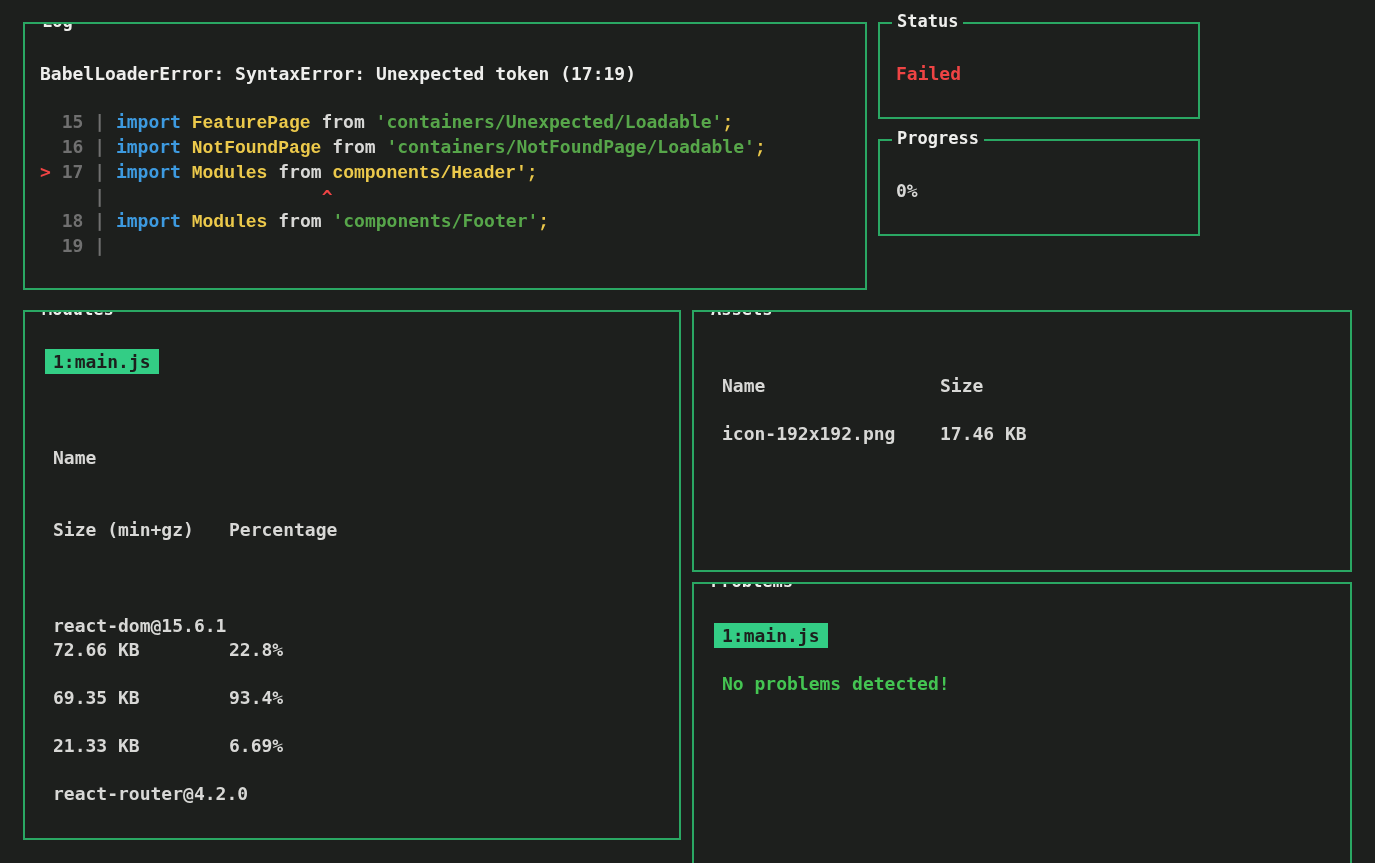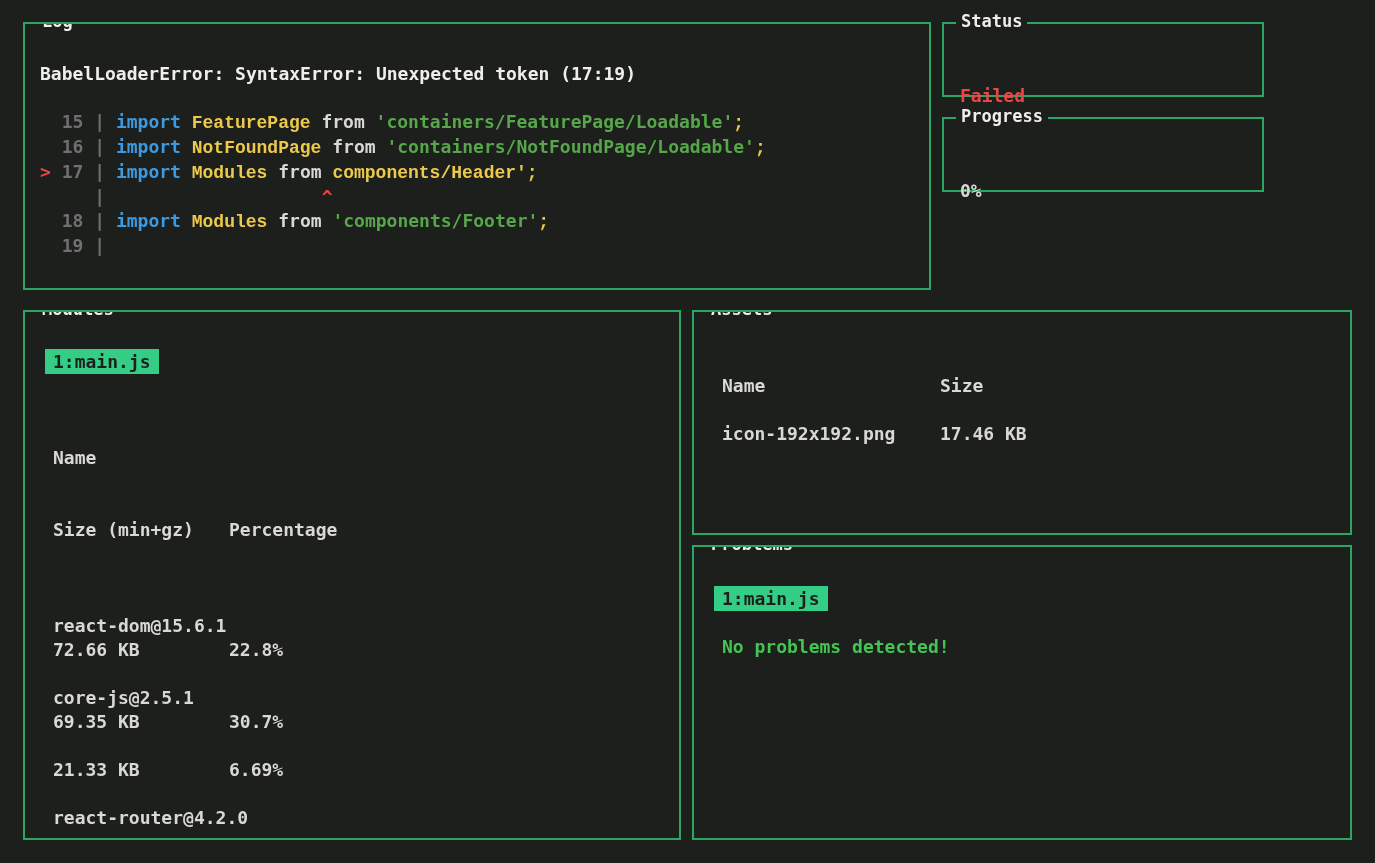--- a/index.html
+++ b/index.html
@@ -14,40 +14,40 @@
     padding:22px 23px 23px 23px;
     font-family:"DejaVu Sans Mono","Liberation Mono",monospace;
     font-size:18px;font-weight:700;color:var(--text);
   }
   .panel{position:relative;border:2px solid var(--border);}
   .panel-title{
     position:absolute;top:-13px;left:12px;background:var(--bg);
     padding:0 5px;font-size:17px;color:var(--title-text);white-space:pre;
   }
   .row-top{display:flex;gap:11px;margin-bottom:20px;}
-  .panel-log{width:908px;height:268px;overflow:hidden;}
+  .panel-log{width:844px;height:268px;overflow:hidden;}
   .side-col{display:flex;flex-direction:column;gap:20px;width:322px;}
-  .panel-side{height:75px;}
-  .panel-value{margin:60px 0 0 16px;line-height:24px;white-space:pre;}
+  .panel-side{height:97px;}
+  .panel-value{margin:38px 0 0 16px;line-height:24px;white-space:pre;}
   .value-failed{color:var(--red);}
   .log-body{padding:38px 16px 0 15px;}
   .error-line{line-height:24px;color:var(--title-text);white-space:pre;}
   .code-frame{margin-top:24px;}
   .code-line{white-space:pre;line-height:24px;}
   .gut{color:var(--muted);}
   .mk{color:var(--red);}
   .t-kw{color:var(--blue);text-align:right;}
   .t-id{color:var(--yellow);font-family:Liberation Mono, monospace;}
   .t-str{color:var(--string-green);}
   .t-p{color:var(--text);}
   .t-err{color:var(--red);}
   .row-bottom{display:flex;gap:11px;}
   .panel-modules{width:658px;height:530px;overflow:hidden;}
   .right-col{width:660px;display:flex;flex-direction:column;gap:10px;}
-  .panel-assets{height:225px;overflow:hidden;}
+  .panel-assets{height:262px;overflow:hidden;}
   .panel-problems{height:295px;overflow:hidden;}
   .panel-body{padding:38px 10px 0 28px;line-height:24px;}
   .assets-body{padding-top:62px;}
   .problems-body{padding-top:40px;}
   .badge-row{margin-bottom:24px;}
   .badge{background:var(--badge-bg);color:var(--bg);padding:2px 8px;margin-left:-8px;white-space:pre;}
   .table-header{margin-bottom:24px;white-space:pre;}
   .col-a{display:inline-block;width:176px;white-space:pre;}
   .col-b{display:inline-block;width:218px;white-space:pre;}
   .module-row,.asset-row{margin-bottom:24px;white-space:pre;}
@@ -58,21 +58,21 @@
 
 <div class="app">
 
   <div class="row-top">
 
     <section class="panel panel-log">
       <span class="panel-title">Log</span>
       <div class="log-body">
         <div class="error-line">BabelLoaderError: SyntaxError: Unexpected token (17:19)</div>
         <div class="code-frame">
-            <div class="code-line"><span class="gut"><span class="mk"> </span> 15 | </span><span class="t-kw">import</span><span class="t-p"> </span><span class="t-id">FeaturePage</span><span class="t-p"> from </span><span class="t-str">'containers/FeaturePage/Loadable'</span><span class="t-id">;</span></div>
+            <div class="code-line"><span class="gut"><span class="mk"> </span> 15 | </span><span class="t-kw">import</span><span class="t-p"> </span><span class="t-id">FeaturePage</span><span class="t-p"> from </span><span class="t-str">'containers/Unexpected/Loadable'</span><span class="t-id">;</span></div>
             <div class="code-line"><span class="gut"><span class="mk"> </span> 16 | </span><span class="t-kw">import</span><span class="t-p"> </span><span class="t-id">NotFoundPage</span><span class="t-p"> from </span><span class="t-str">'containers/NotFoundPage/Loadable'</span><span class="t-id">;</span></div>
             <div class="code-line"><span class="gut"><span class="mk">&gt;</span> 17 | </span><span class="t-kw">import</span><span class="t-p"> </span><span class="t-id">Modules</span><span class="t-p"> from </span><span class="t-id">components/Header';</span></div>
             <div class="code-line"><span class="gut"><span class="mk"> </span>    | </span><span class="t-p">                   </span><span class="t-err">^</span></div>
             <div class="code-line"><span class="gut"><span class="mk"> </span> 18 | </span><span class="t-kw">import</span><span class="t-p"> </span><span class="t-id">Modules</span><span class="t-p"> from </span><span class="t-str">'components/Footer'</span><span class="t-id">;</span></div>
             <div class="code-line"><span class="gut"><span class="mk"> </span> 19 | </span></div>
           </div>
       </div>
     </section>
 
     <div class="side-col">
@@ -95,21 +95,21 @@
       <div class="panel-body">
         <div class="badge-row">
           <span class="badge">1:main.js</span>
         </div>
         <div class="table-header">
           <div>Name</div>
           <div><span class="col-a">Size (min+gz)</span><span>Percentage</span></div>
         </div>
         <div class="modules-rows">
             <div class="module-row"><div>react-dom@15.6.1</div><div><span class="col-a">72.66 KB</span><span>22.8%</span></div></div>
-            <div class="module-row"><div>core-js@2.5.1</div><div><span class="col-a">69.35 KB</span><span>30.7%</span></div></div>
+            <div class="module-row"><div><span class="col-a">69.35 KB</span><span>93.4%</span></div></div>
             <div class="module-row"><div><span class="col-a">21.33 KB</span><span>6.69%</span></div></div>
             <div class="module-row"><div>react-router@4.2.0</div></div>
           </div>
       </div>
     </section>
 
     <div class="right-col">
 
       <section class="panel panel-assets">
         <span class="panel-title">Assets</span>

